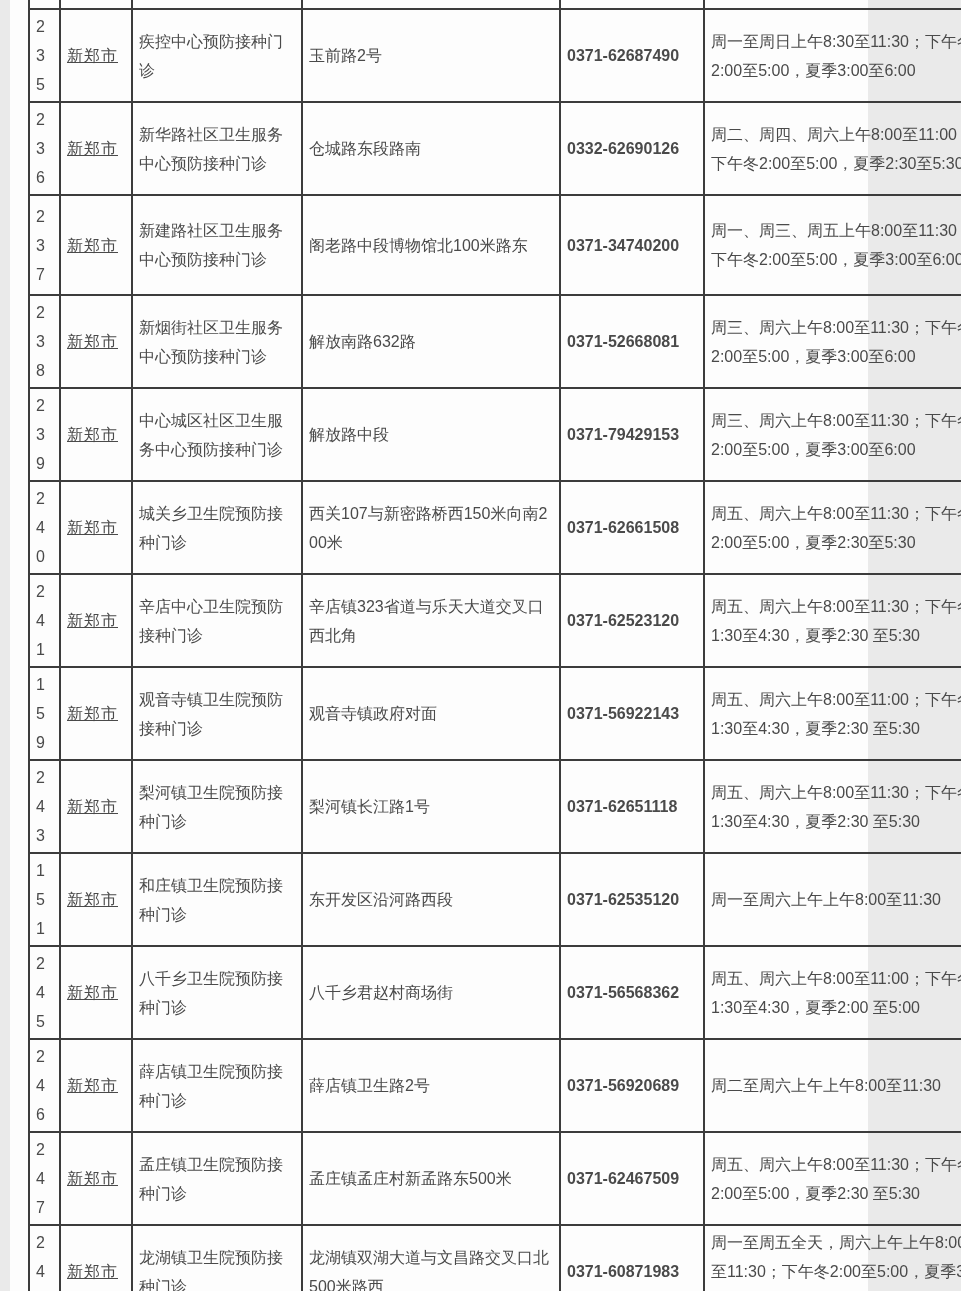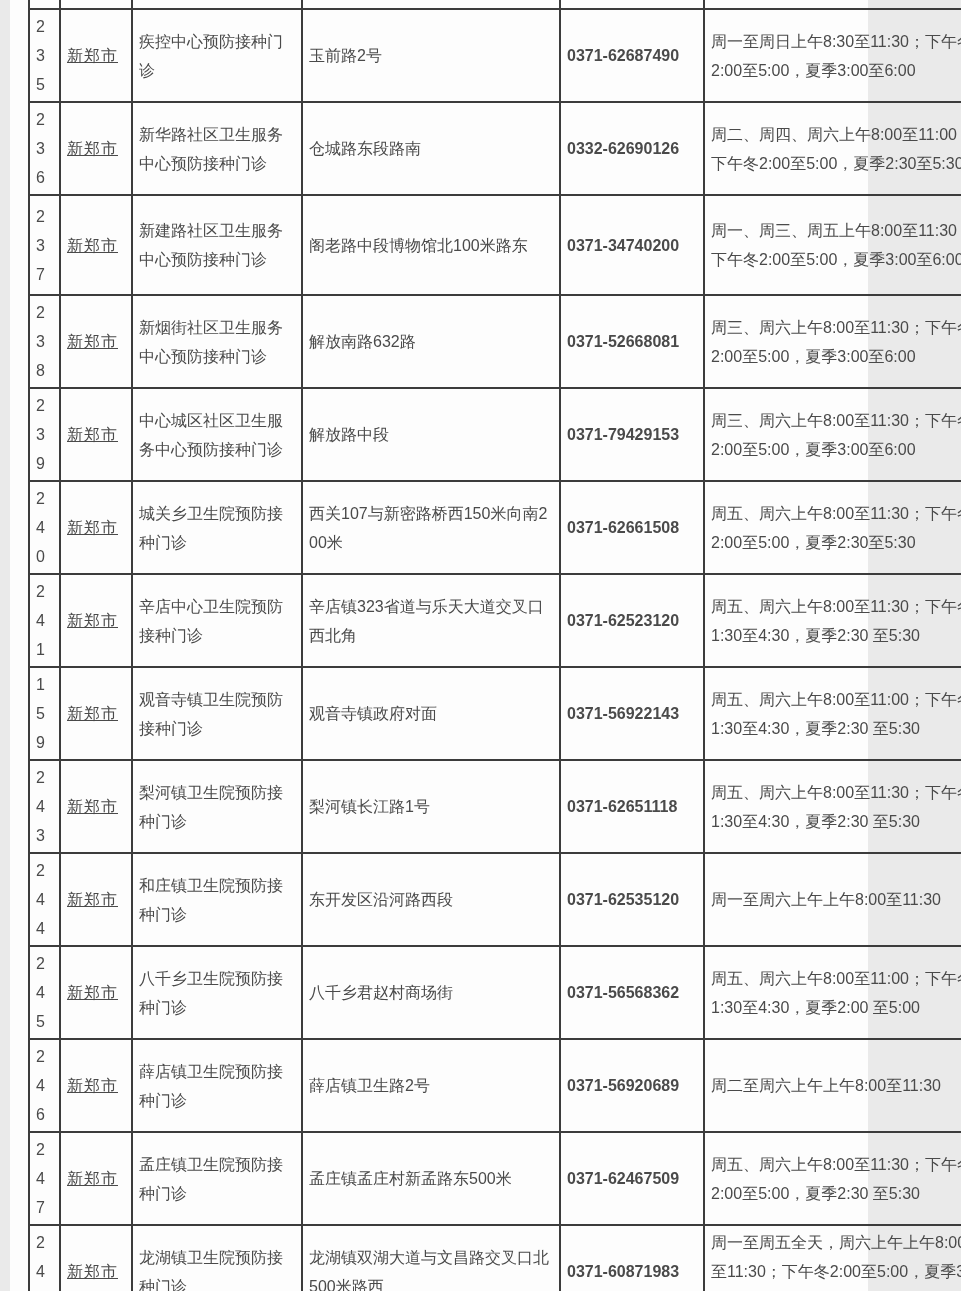--- a/index.html
+++ b/index.html
@@ -140,21 +140,21 @@
         </tr>
         <tr style="height: 65px;">
           <td class="c0">243</td>
           <td class="c1">新郑市</td>
           <td class="c2">梨河镇卫生院预防接种门诊</td>
           <td class="c3">梨河镇长江路1号</td>
           <td class="c4">0371-62651118</td>
           <td class="c5">周五、周六上午8:00至11:30；下午冬1:30至4:30，夏季2:30 至5:30</td>
         </tr>
         <tr style="height: 57px;">
-          <td class="c0">244</td>
+          <td class="c0">151</td>
           <td class="c1">新郑市</td>
           <td class="c2">和庄镇卫生院预防接种门诊</td>
           <td class="c3">东开发区沿河路西段</td>
           <td class="c4">0371-62535120</td>
           <td class="c5">周一至周六上午上午8:00至11:30</td>
         </tr>
         <tr style="height: 65px;">
           <td class="c0">245</td>
           <td class="c1">新郑市</td>
           <td class="c2">八千乡卫生院预防接种门诊</td>

